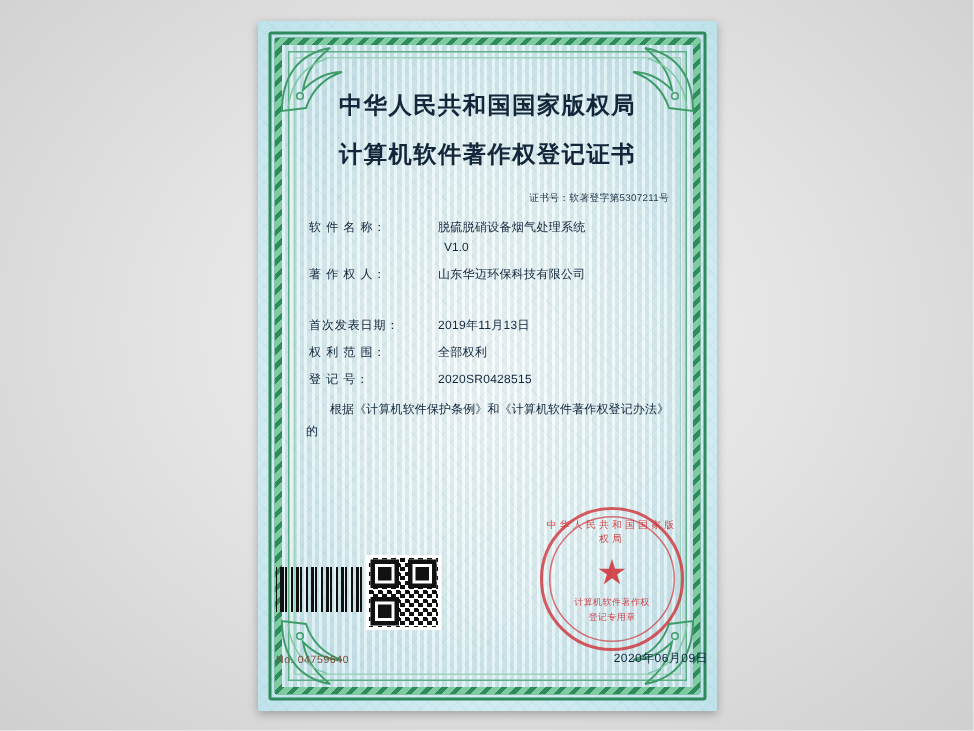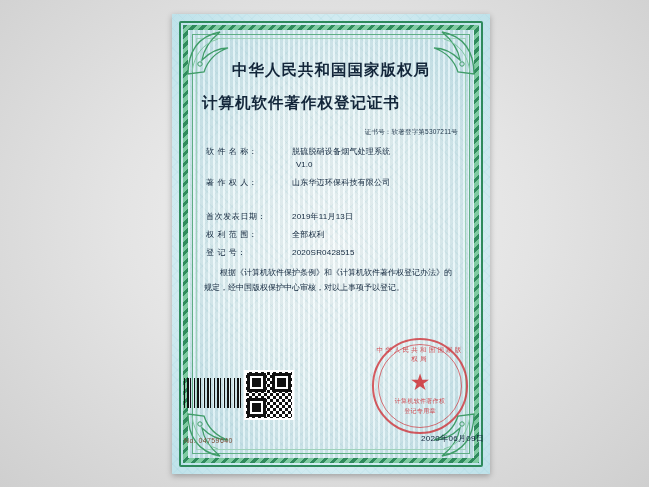--- a/index.html
+++ b/index.html
@@ -23,21 +23,20 @@
   
   .cert {
     position: absolute;
     left: 172px;
     top: 14px;
     width: 306px;
     height: 460px;
     background: #ef4444;
     box-shadow: 0 2px 6px rgba(0,0,0,0.28);
     overflow: hidden;
-    padding-left: 12px;
   }
 
   .cert-inner {
     position: absolute;
     inset: 0;
     background:
       radial-gradient(ellipse at 50% 50%, #f4fbfc 0%, #e2f3f6 48%, #cfeaf0 72%, #bfe2ea 100%);
   }
 
   
@@ -118,21 +117,21 @@
   .title-main {
     text-align: center;
     font-family: "DejaVu Serif", "Liberation Serif", serif;
     font-size: 15.5px;
     font-weight: bold;
     color: #13263a;
     letter-spacing: 1px;
     margin-top: 14px;
   }
   .title-sub {
-    text-align: left;
+    text-align: center;
     font-family: "DejaVu Serif", "Liberation Serif", serif;
     font-size: 15.5px;
     font-weight: bold;
     color: #13263a;
     letter-spacing: 1px;
     margin-top: 12px;
   }
 
   .cert-no {
     text-align: right;
@@ -383,21 +382,20 @@
 
           <div class="row">
             <span class="label">登 记 号：</span>
             <span class="value">2020SR0428515</span>
           </div>
 
         </div>
 
         <div class="para">
           <span>根据《计算机软件保护条例》和《计算机软件著作权登记办法》的</span>
-          <span class="line2">规定，经中国版权保护中心审核，对以上事项予以登记。</span>
         </div>
 
       </div>
 
       <div class="barcode"></div>
 
       <div class="qr">
         <div class="qr-grid"></div>
         <div class="eye tl"></div>
         <div class="eye tr"></div>

